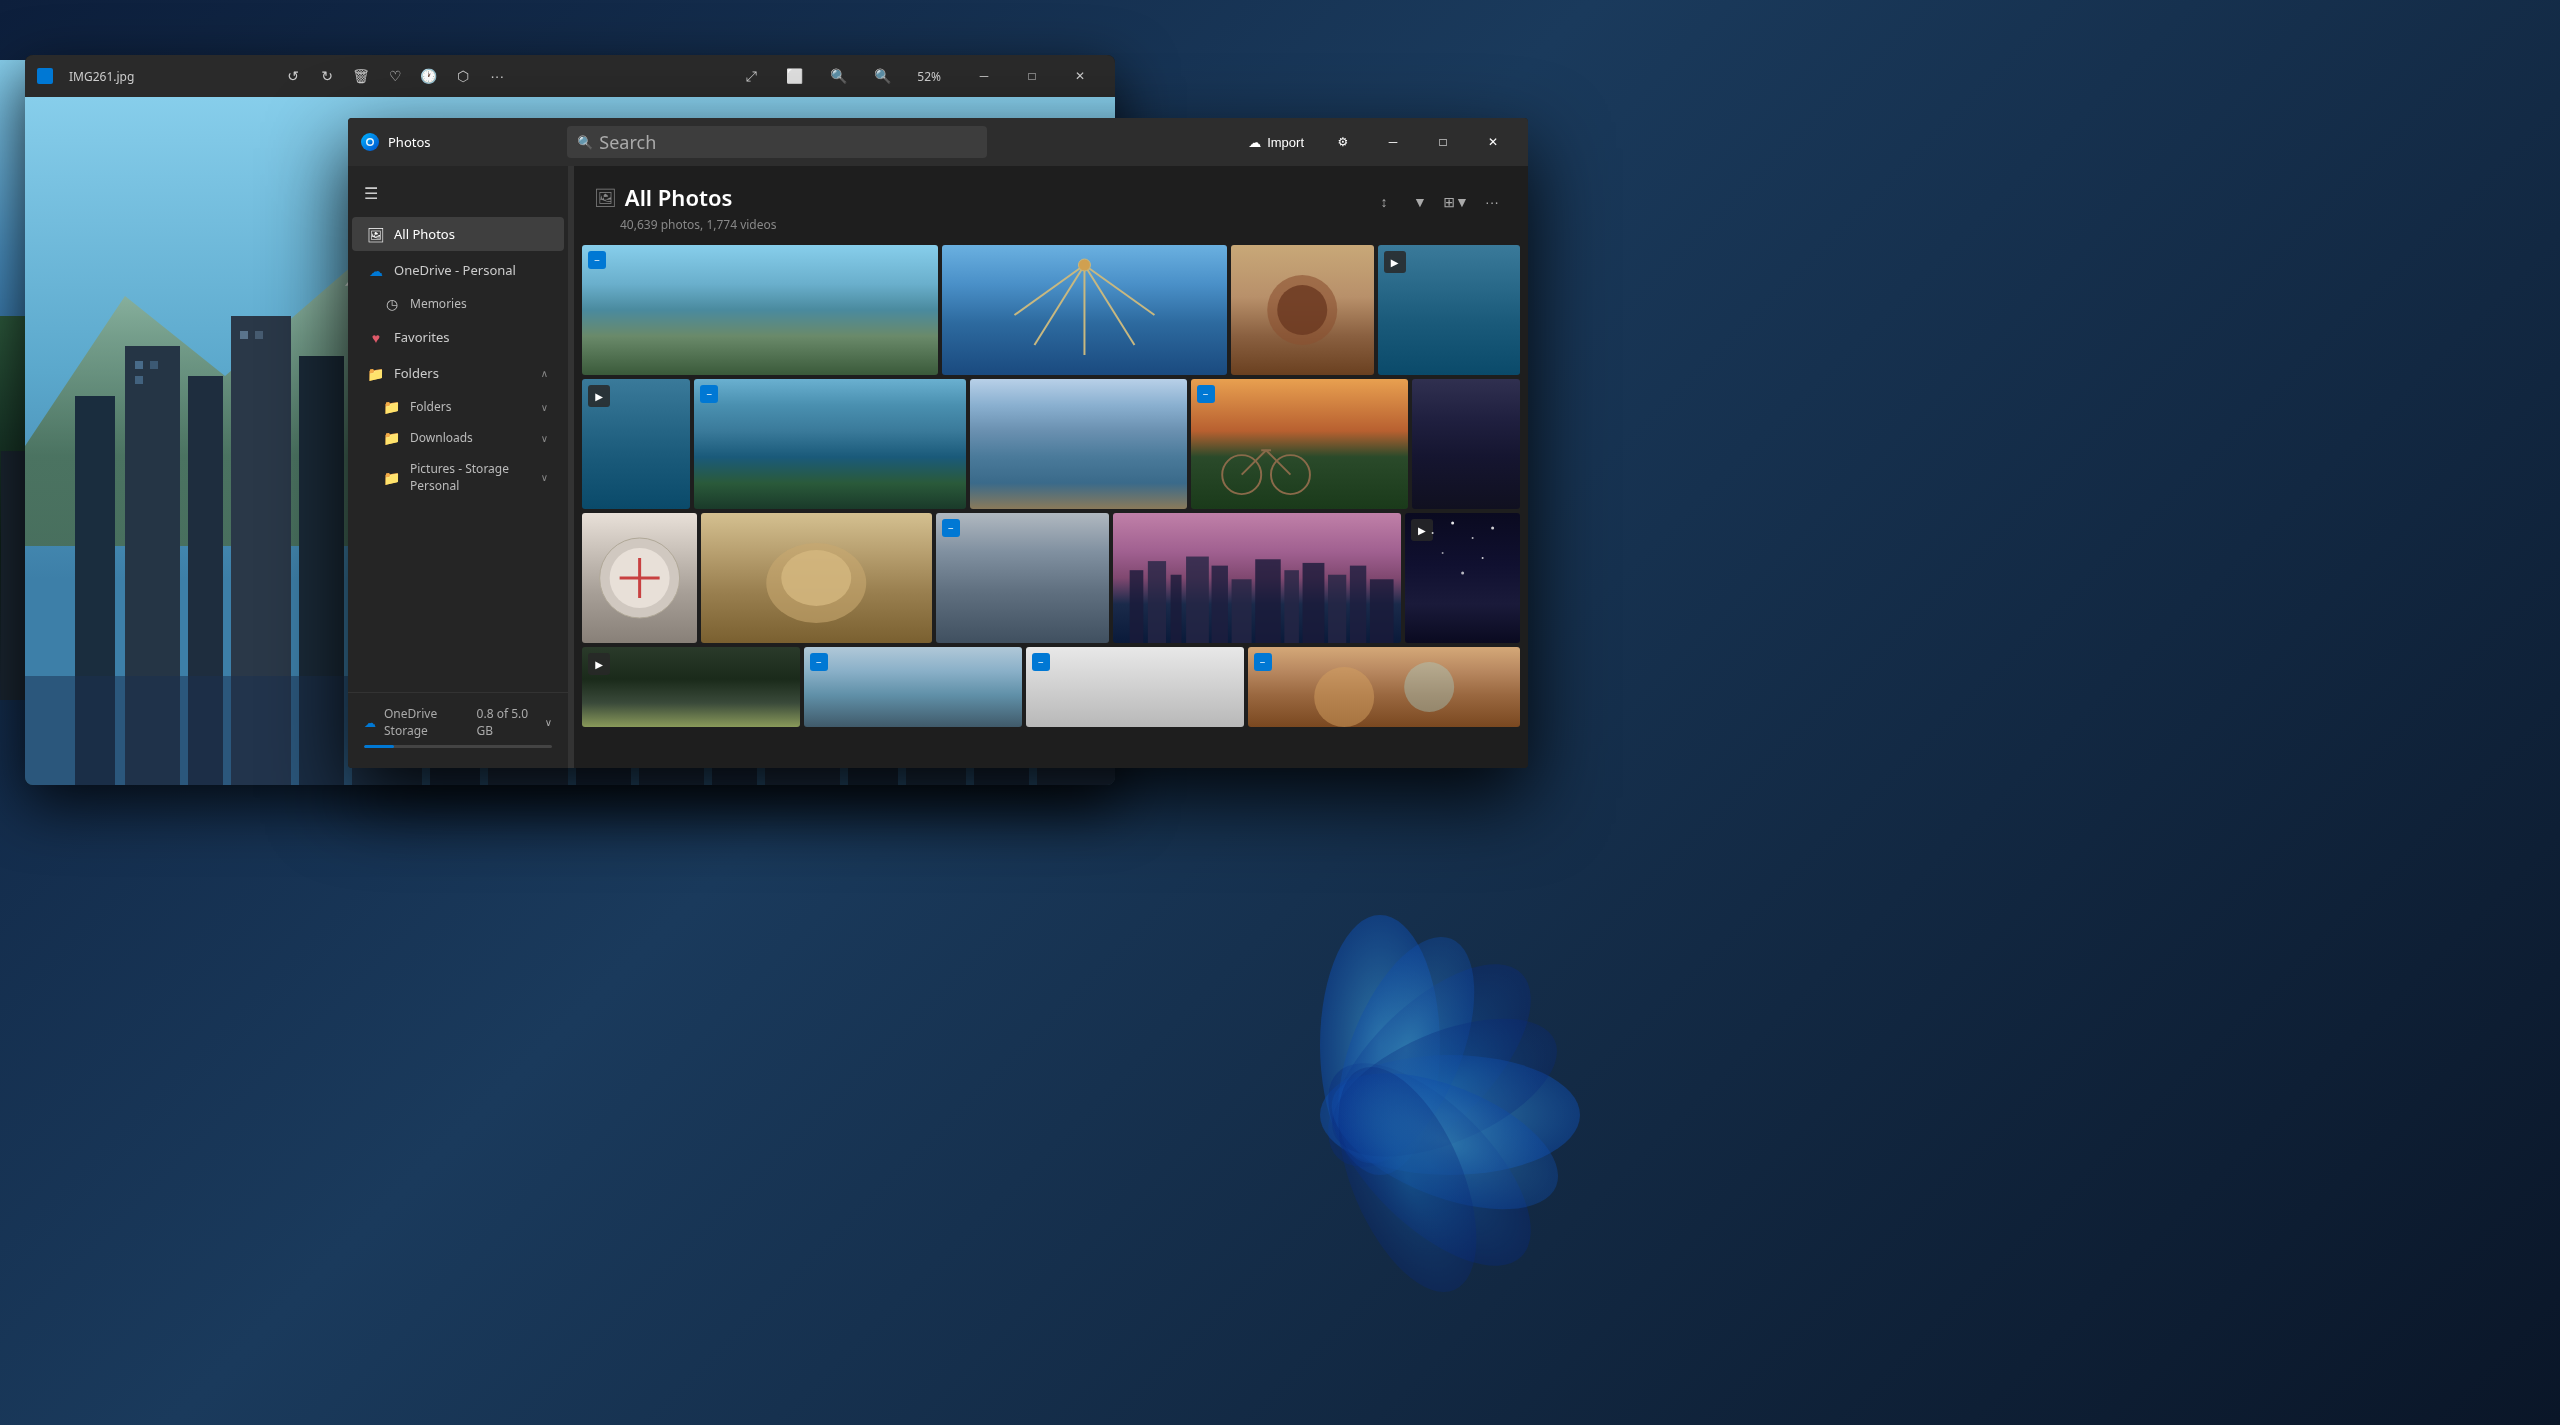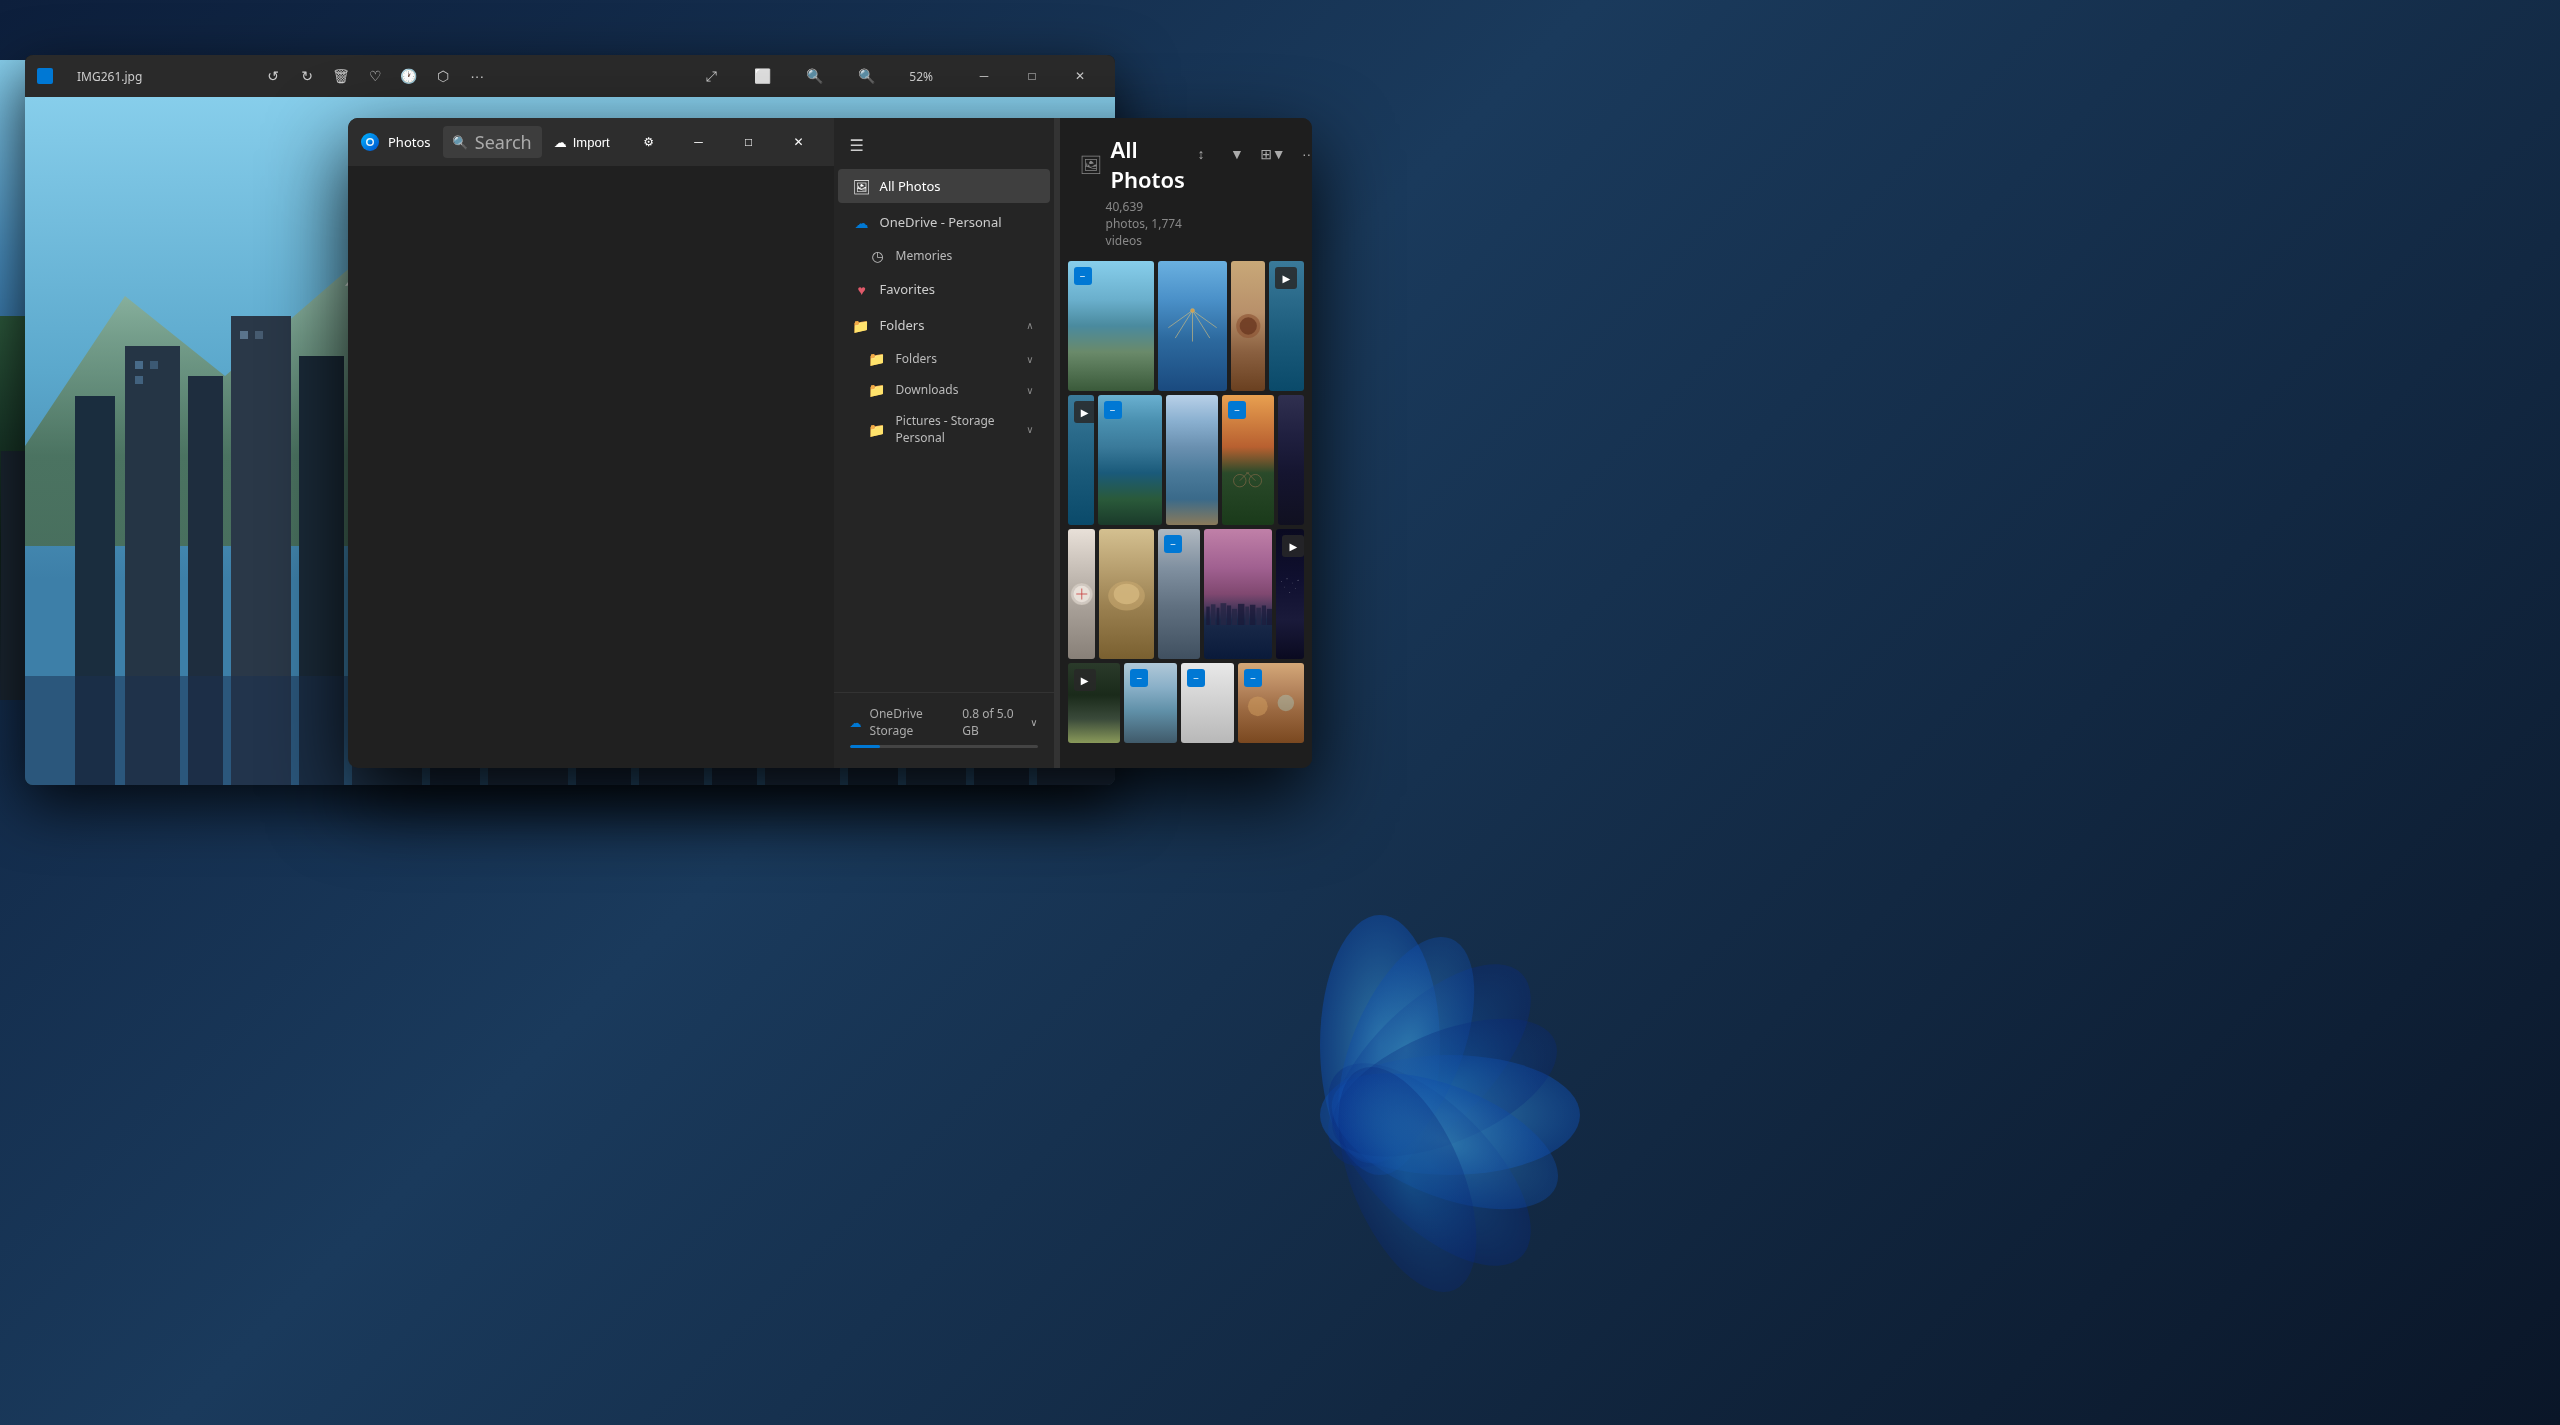--- a/index.html
+++ b/index.html
@@ -62,21 +62,21 @@
       overflow: hidden;
       z-index: 1;
     }
 
     .img-viewer-titlebar {
       height: 42px;
       background: #2a2a2a;
       display: flex;
       align-items: center;
       padding: 0 12px;
-      gap: 24px;
+      gap: 16px;
     }
 
     .img-viewer-icon {
       width: 16px;
       height: 16px;
       background: #0078d4;
       border-radius: 2px;
       flex-shrink: 0;
     }
 
@@ -139,29 +139,29 @@
       justify-content: center;
       background: linear-gradient(180deg, #87ceeb 0%, #5ba3cc 20%, #3d7fa8 40%, #2d6a9f 55%, #3a5a3a 60%, #1a3020 75%, #0d1810 100%);
       position: relative;
     }
 
     
     .photos-window {
       position: absolute;
       top: 118px;
       left: 348px;
-      width: 964px;
+      width: 1180px;
       height: 650px;
       background: #202020;
-      border-radius: 10px;
+      border-radius: 4px;
       box-shadow: 0 30px 80px rgba(0,0,0,0.9);
       overflow: hidden;
       z-index: 2;
       display: flex;
-      flex-direction: row;
+      flex-direction: column;
     }
 
     .photos-titlebar {
       height: 48px;
       background: #2d2d2d;
       display: flex;
       align-items: center;
       padding: 0 12px;
       gap: 0;
       flex-shrink: 0;

